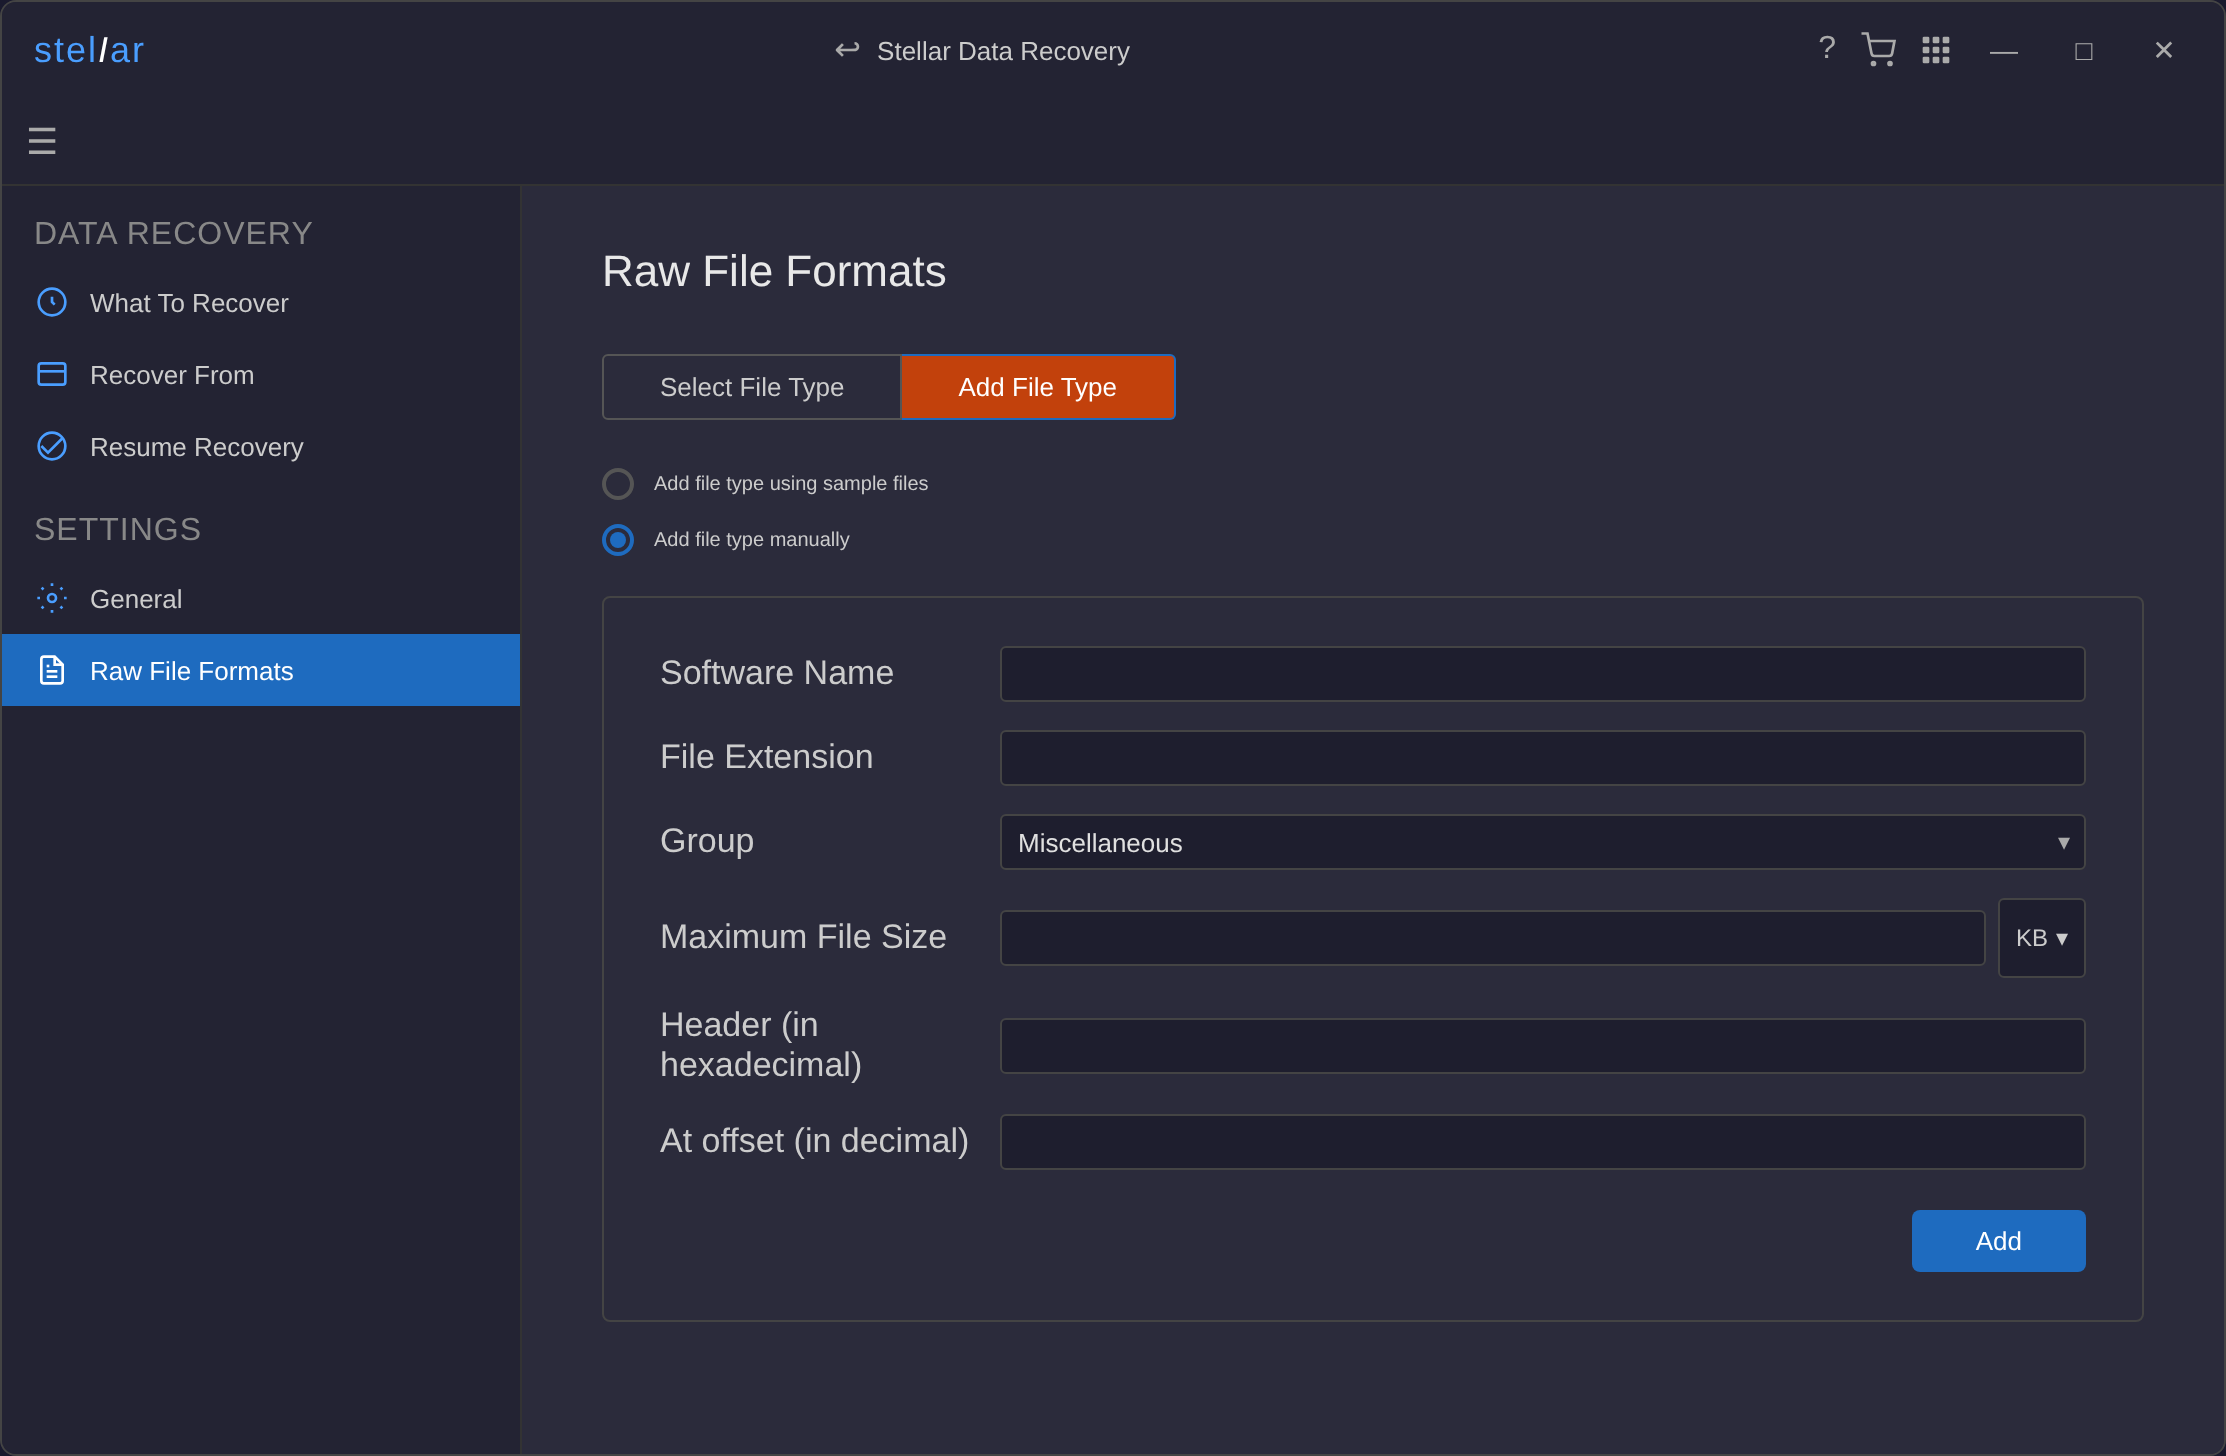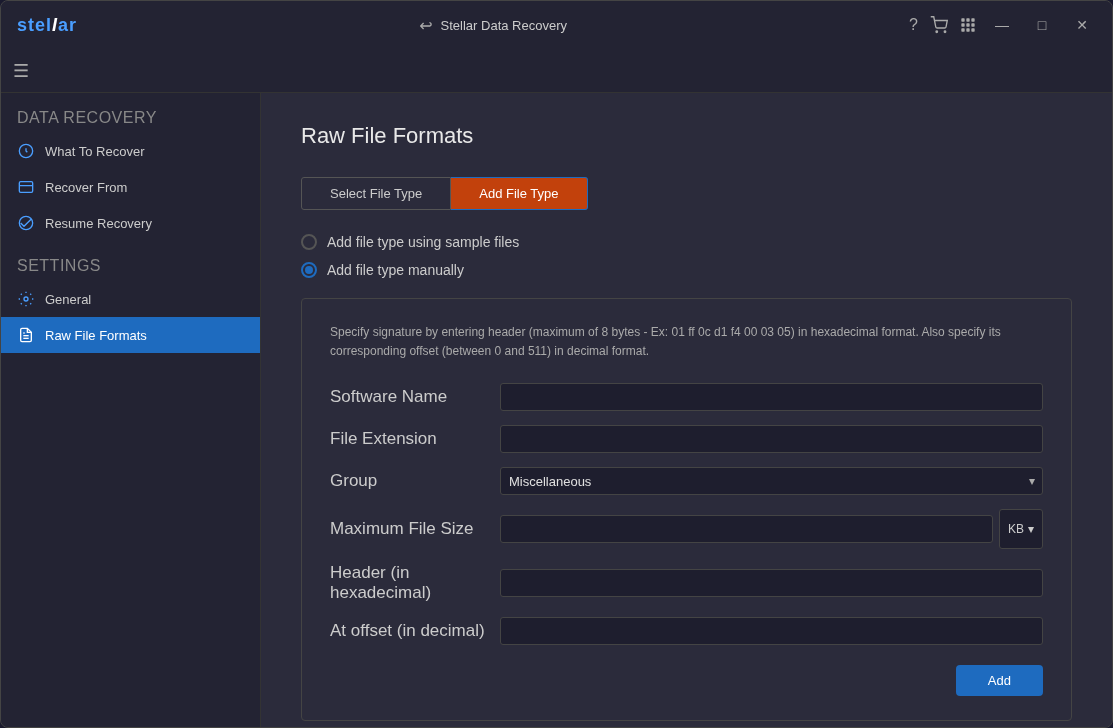--- a/index.html
+++ b/index.html
@@ -27,21 +27,21 @@
       height: 48px;
       background: #232333;
       display: flex;
       align-items: center;
       padding: 0 16px;
       flex-shrink: 0;
     }
     .titlebar-logo {
       color: #4a9eff;
       font-size: 18px;
-      font-weight: bold;
+      font-weight: normal;
       letter-spacing: 1px;
     }
     .titlebar-logo span {
       color: white;
     }
     .titlebar-center {
       flex: 1;
       display: flex;
       align-items: center;
       justify-content: center;
@@ -190,21 +190,21 @@
       flex-direction: column;
       gap: 12px;
       margin-bottom: 20px;
     }
     .radio-item {
       display: flex;
       align-items: center;
       gap: 10px;
       cursor: pointer;
       color: #ccc;
-      font-size: 14px;
+      font-size: 10px;
     }
     .radio-circle {
       width: 16px;
       height: 16px;
       border-radius: 50%;
       border: 2px solid #555;
       display: flex;
       align-items: center;
       justify-content: center;
       flex-shrink: 0;
@@ -446,21 +446,20 @@
           <div class="radio-circle"></div>
           <span>Add file type using sample files</span>
         </label>
         <label class="radio-item">
           <div class="radio-circle checked"></div>
           <span>Add file type manually</span>
         </label>
       </div>
 
       <div class="form-container">
-        <div class="form-hint">Specify signature by entering header (maximum of 8 bytes - Ex: 01 ff 0c d1 f4 00 03 05) in hexadecimal format. Also specify its corresponding offset (between 0 and 511) in decimal format.</div>
 
         <div class="form-row">
           <div class="form-label">Software Name</div>
           <input type="text" class="form-input" value="" style="">
         </div>
 
         <div class="form-row">
           <div class="form-label">File Extension</div>
           <input type="text" class="form-input" value="" style="">
         </div>

